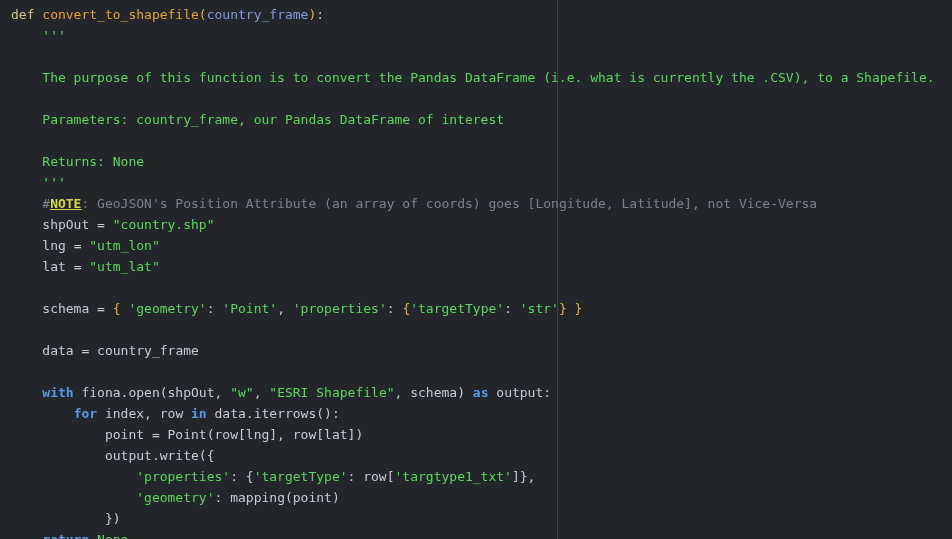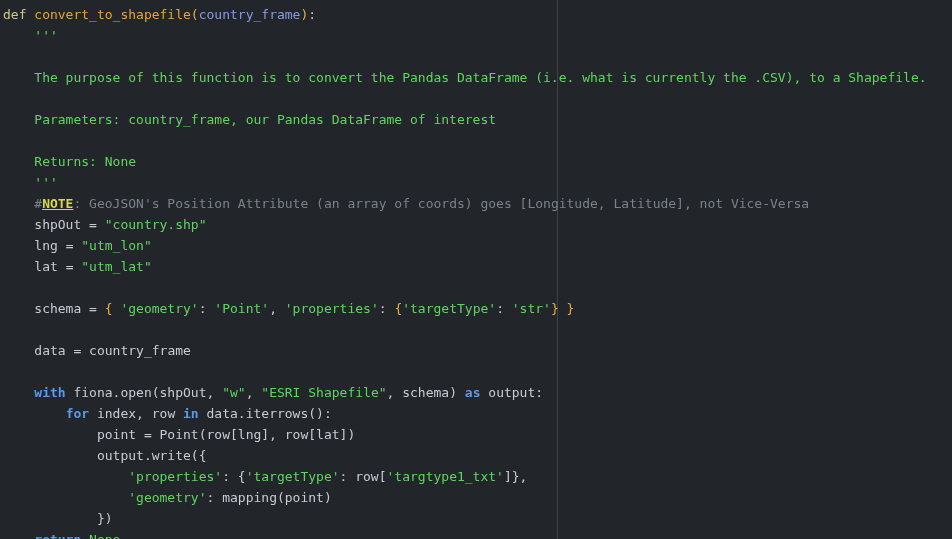--- a/index.html
+++ b/index.html
@@ -14,21 +14,21 @@
     overflow: hidden;
     font-family: "DejaVu Sans Mono", "Liberation Mono", monospace;
   }
 
   #editor {
     position: relative;
     width: 952px;
     height: 539px;
     background: #22252a;
     box-sizing: border-box;
-    padding: 4px 0 0 3px;
+    padding: 4px 0 0 11px;
   }
 
   
   #ruler {
     position: absolute;
     top: 0;
     left: 557px;
     width: 1px;
     height: 539px;
     background: #3c4047;

